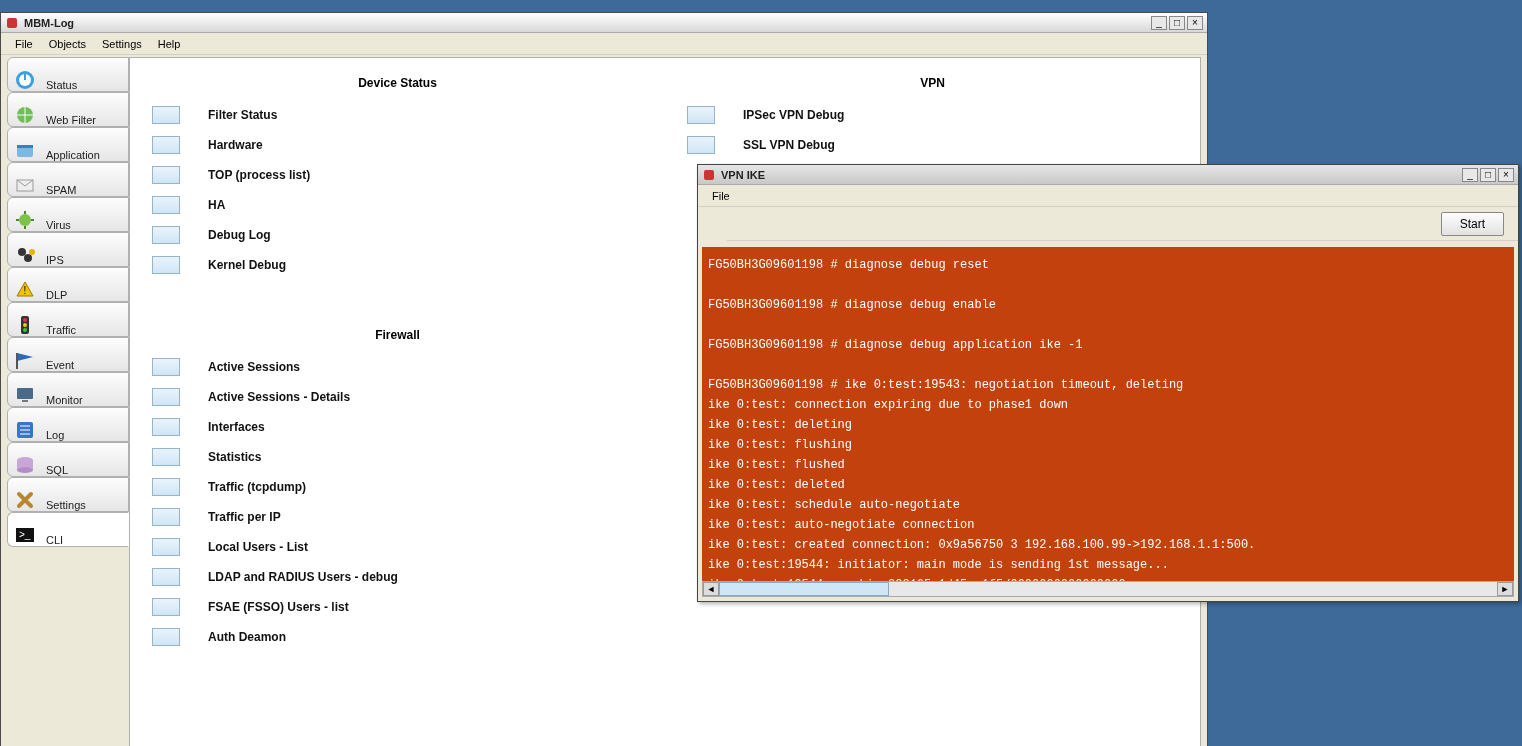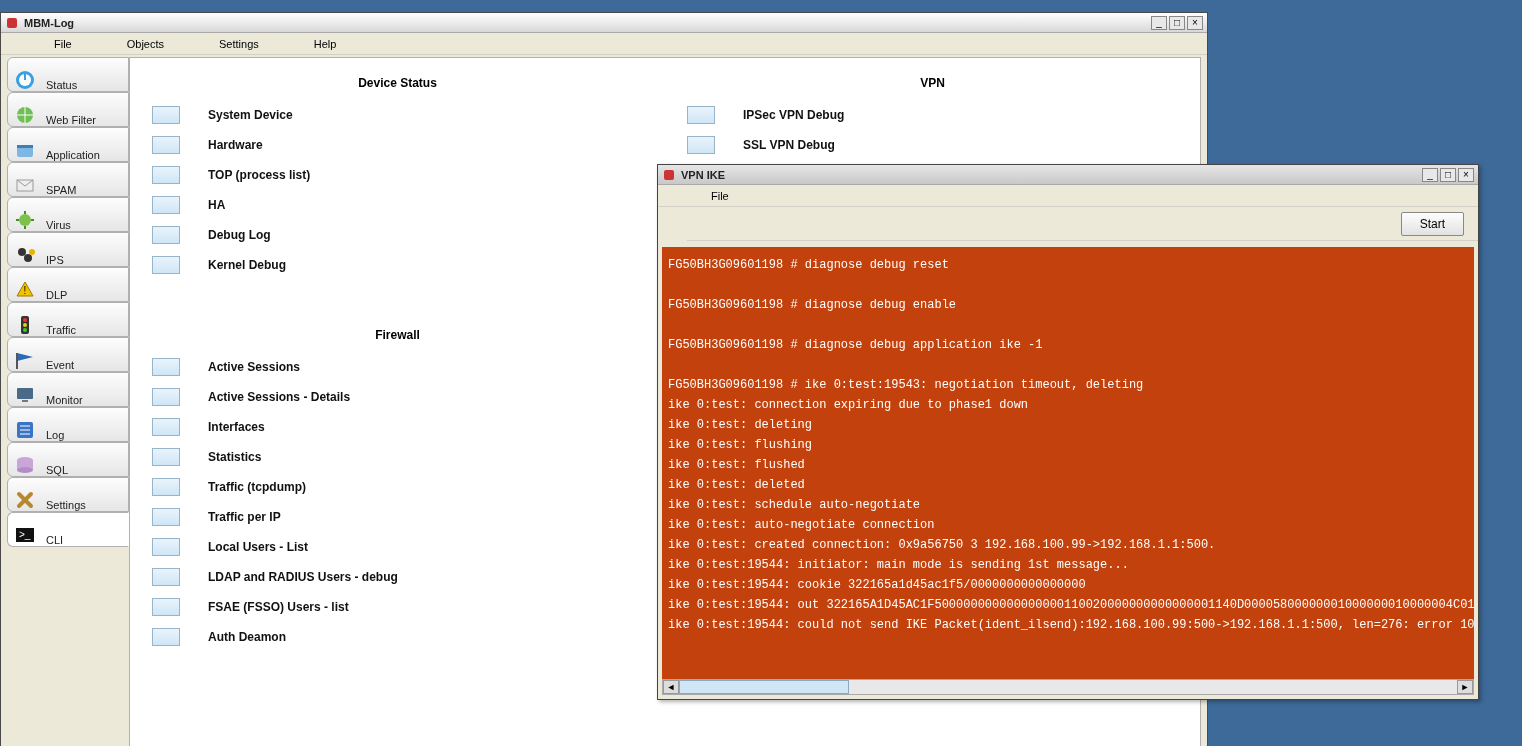--- a/index.html
+++ b/index.html
@@ -7,39 +7,39 @@
 
 
 .main-window { position: absolute; left: 0; top: 12px; width: 1208px; height: 746px; background: #ece9d8; border: 1px solid #4a4a4a; }
 .titlebar { height: 20px; background: linear-gradient(#ffffff,#d8d8d8); border-bottom: 1px solid #aaa; display: flex; align-items: center; padding: 0 4px; }
 .titlebar .app-icon { width: 14px; height: 14px; margin-right: 5px; }
 .titlebar .title { flex: 1; font-size: 11px; font-weight: bold; color: #222; }
 .winbtns { display: flex; gap: 2px; }
 .winbtn { width: 16px; height: 14px; background: #e8e8e8; border: 1px solid #888; display: flex; align-items: center; justify-content: center; font-size: 10px; line-height: 1; cursor: default; }
 
 .menubar { height: 22px; background: #ece9d8; border-bottom: 1px solid #d4d0c8; display: flex; align-items: center; padding: 0 6px; gap: 0; }
-.menu-item { padding: 3px 8px; cursor: default; margin-left: 39px; }
+.menu-item { padding: 3px 8px; cursor: default; }
 
 .content { display: flex; position: absolute; top: 44px; left: 6px; right: 6px; bottom: 6px; }
 .sidebar { width: 122px; display: flex; flex-direction: column; gap: 0; }
 .tab { height: 35px; display: flex; align-items: flex-end; padding-left: 6px; border: 1px solid #b0b0b0; border-top-left-radius: 6px; border-bottom-left-radius: 6px; background: linear-gradient(#fdfdfd,#e6e6e6); margin-bottom: 0; cursor: default; }
 .tab.selected { background: #fff; border-right: 1px solid #fff; }
 .tab .tab-icon { width: 22px; height: 22px; margin-right: 10px; display: inline-flex; align-items: center; justify-content: center; }
 .tab .tab-label { font-size: 11px; color: #222; }
 
 .mainpane { flex: 1; background: #fff; border: 1px solid #b0b0b0; padding: 10px 20px; overflow: hidden; }
 .columns { display: flex; gap: 40px; }
 .col { display: flex; flex-direction: column; width: 520px; }
 .section-heading { font-weight: bold; text-align: center; padding: 8px 0 10px; font-size: 12px; }
 .row { display: flex; align-items: center; height: 30px; }
 .checkbox { width: 28px; height: 18px; background: linear-gradient(#eaf3fb,#cfe6f7); border: 1px solid #98b4c9; margin-right: 28px; margin-left: 2px; }
 .row-label { font-size: 12px; color: #111; font-weight: bold; }
 
 
-.popup { position: absolute; left: 657px; top: 164px; width: 822px; height: 536px; background: #ece9d8; border: 1px solid #444; box-shadow: 2px 2px 4px rgba(0,0,0,.3); }
+.popup { position: absolute; left: 697px; top: 164px; width: 822px; height: 438px; background: #ece9d8; border: 1px solid #444; box-shadow: 2px 2px 4px rgba(0,0,0,.3); }
 .popup .titlebar { background: linear-gradient(#e6e6e6,#c8c8c8); }
 .popup-menubar { height: 22px; background: #ece9d8; border-bottom: 1px solid #d4d0c8; display: flex; align-items: center; padding: 0 6px; }
 .popup-toolbar { height: 34px; display: flex; justify-content: flex-end; align-items: center; padding: 0 14px; background: #ece9d8; border-bottom: 1px solid #d4d0c8; margin-left: 29px; }
 .start-btn { padding: 4px 18px; background: linear-gradient(#fdfdfd,#e2e2e2); border: 1px solid #888; border-radius: 2px; font-size: 12px; cursor: default; }
 .terminal-wrap { position: absolute; top: 82px; left: 4px; right: 4px; bottom: 20px; }
 .terminal { width: 100%; height: 100%; background: #c2410c; color: #fff; font-family: "Courier New", monospace; font-size: 12px; padding: 8px 6px; overflow: hidden; white-space: pre; line-height: 20px; }
 .hscroll { position: absolute; left: 4px; right: 4px; bottom: 4px; height: 16px; background: #e8e8e8; border: 1px solid #aaa; display: flex; align-items: center; }
 .hscroll .arrow { width: 16px; height: 14px; background: #ddd; border: 1px solid #999; display:flex; align-items:center; justify-content:center; font-size:9px; }
 .hscroll .track { flex: 1; position: relative; height: 14px; }
 .hscroll .thumb { position: absolute; left: 0; top: 0; width: 170px; height: 14px; background: #cfe6f7; border: 1px solid #8aa9c2; }
@@ -212,21 +212,21 @@
         </div>
       </div>
 
     <div class="mainpane">
       <div class="columns">
         <div class="col">
           <div class="section-heading">Device Status</div>
           <div id="device-status-list">
               <div class="row">
                 <div class="checkbox"></div>
-                <div class="row-label">System Device</div>
+                <div class="row-label">Filter Status</div>
               </div>
               <div class="row">
                 <div class="checkbox"></div>
                 <div class="row-label">Hardware</div>
               </div>
               <div class="row">
                 <div class="checkbox"></div>
                 <div class="row-label">TOP (process list)</div>
               </div>
               <div class="row">

